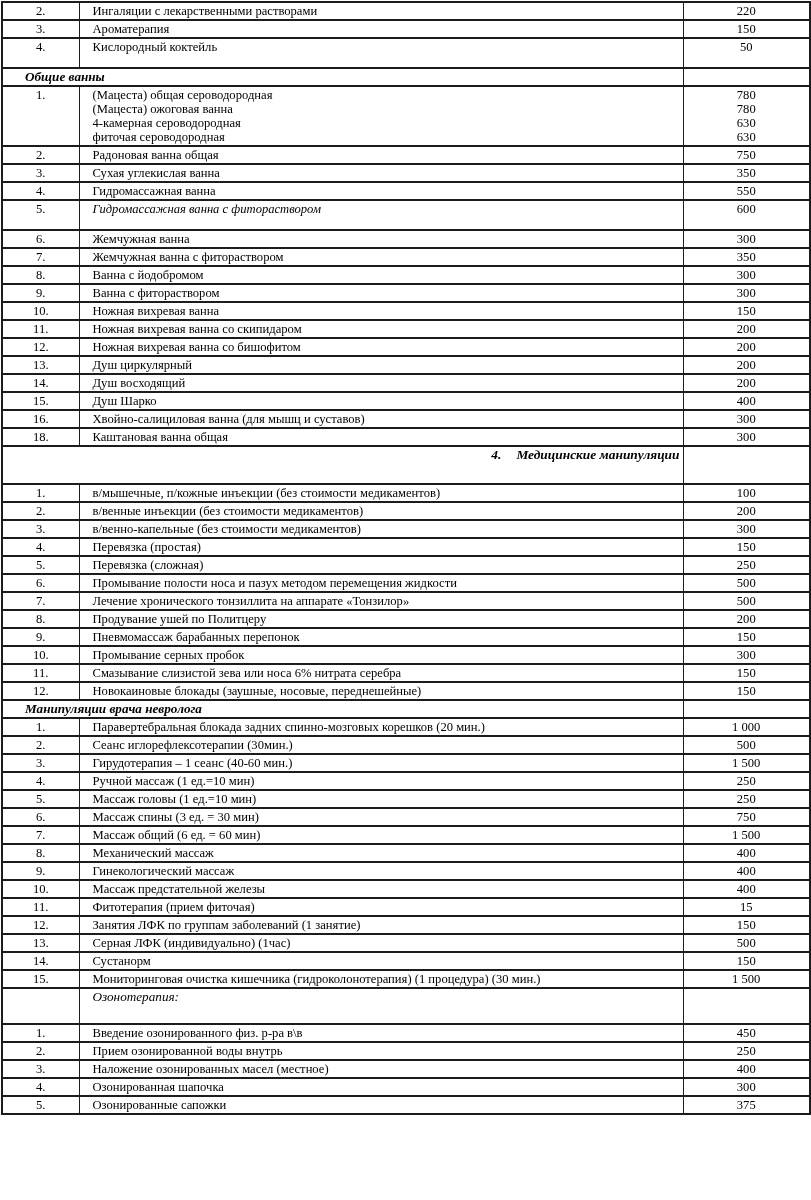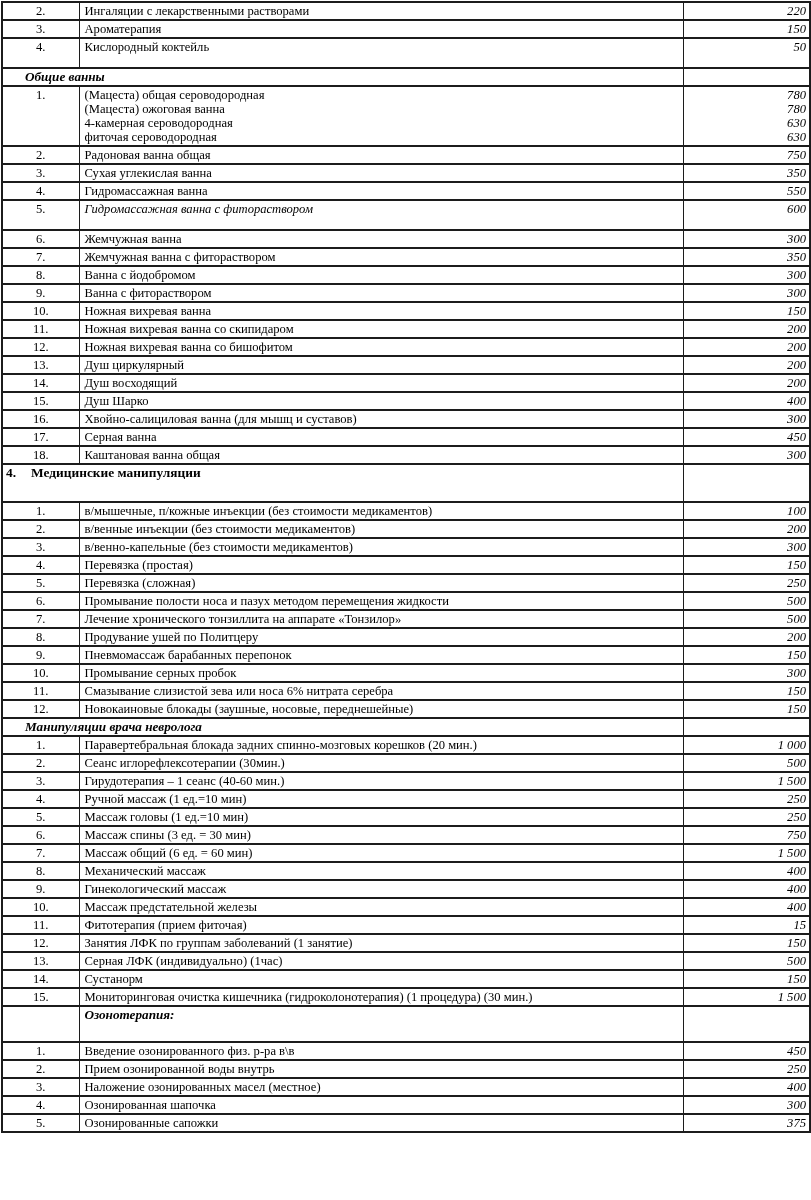--- a/index.html
+++ b/index.html
@@ -29,43 +29,43 @@
     border-top-width: 2px;
     border-bottom-width: 2px;
     vertical-align: top;
     padding: 1px 3px;
     overflow: hidden;
   }
   td.cell-num {
     text-align: center;
   }
   td.cell-name {
-    padding-left: 5px;
+    padding-left: 13px;
   }
   td.cell-price {
-    text-align: right;
-    font-style: italic;
+    text-align: center;
   }
   td.cell-section {
     font-weight: bold;
     font-style: italic;
     font-size: 13.2px;
     padding-left: 22px;
   }
   td.cell-heading {
-    text-align: left;
+    text-align: right;
     font-weight: bold;
     font-size: 13.4px;
+    font-style: italic;
   }
   .heading-num {
     display: inline-block;
     margin-right: 15px;
   }
   .subsection-label {
-    font-weight: bold;
+    font-weight: normal;
     font-style: italic;
     font-size: 13.2px;
   }
   .line {
     white-space: nowrap;
   }
 </style>
 </head>
 <body>
 
@@ -251,29 +251,20 @@
       <tr>
         <td class="cell-num"><span>16.</span></td>
         <td class="cell-name">
           <div class="line">Хвойно-салициловая ванна (для мышц и суставов)</div>
         </td>
         <td class="cell-price">
           <div class="line">300</div>
         </td>
       </tr>
       <tr>
-        <td class="cell-num"><span>17.</span></td>
-        <td class="cell-name">
-          <div class="line">Серная ванна</div>
-        </td>
-        <td class="cell-price">
-          <div class="line">450</div>
-        </td>
-      </tr>
-      <tr>
         <td class="cell-num"><span>18.</span></td>
         <td class="cell-name">
           <div class="line">Каштановая ванна общая</div>
         </td>
         <td class="cell-price">
           <div class="line">300</div>
         </td>
       </tr>
       <tr>
         <td class="cell-heading" colspan="2" style="height: 34px;"><span class="heading-num">4.</span><span>Медицинские манипуляции</span></td>

